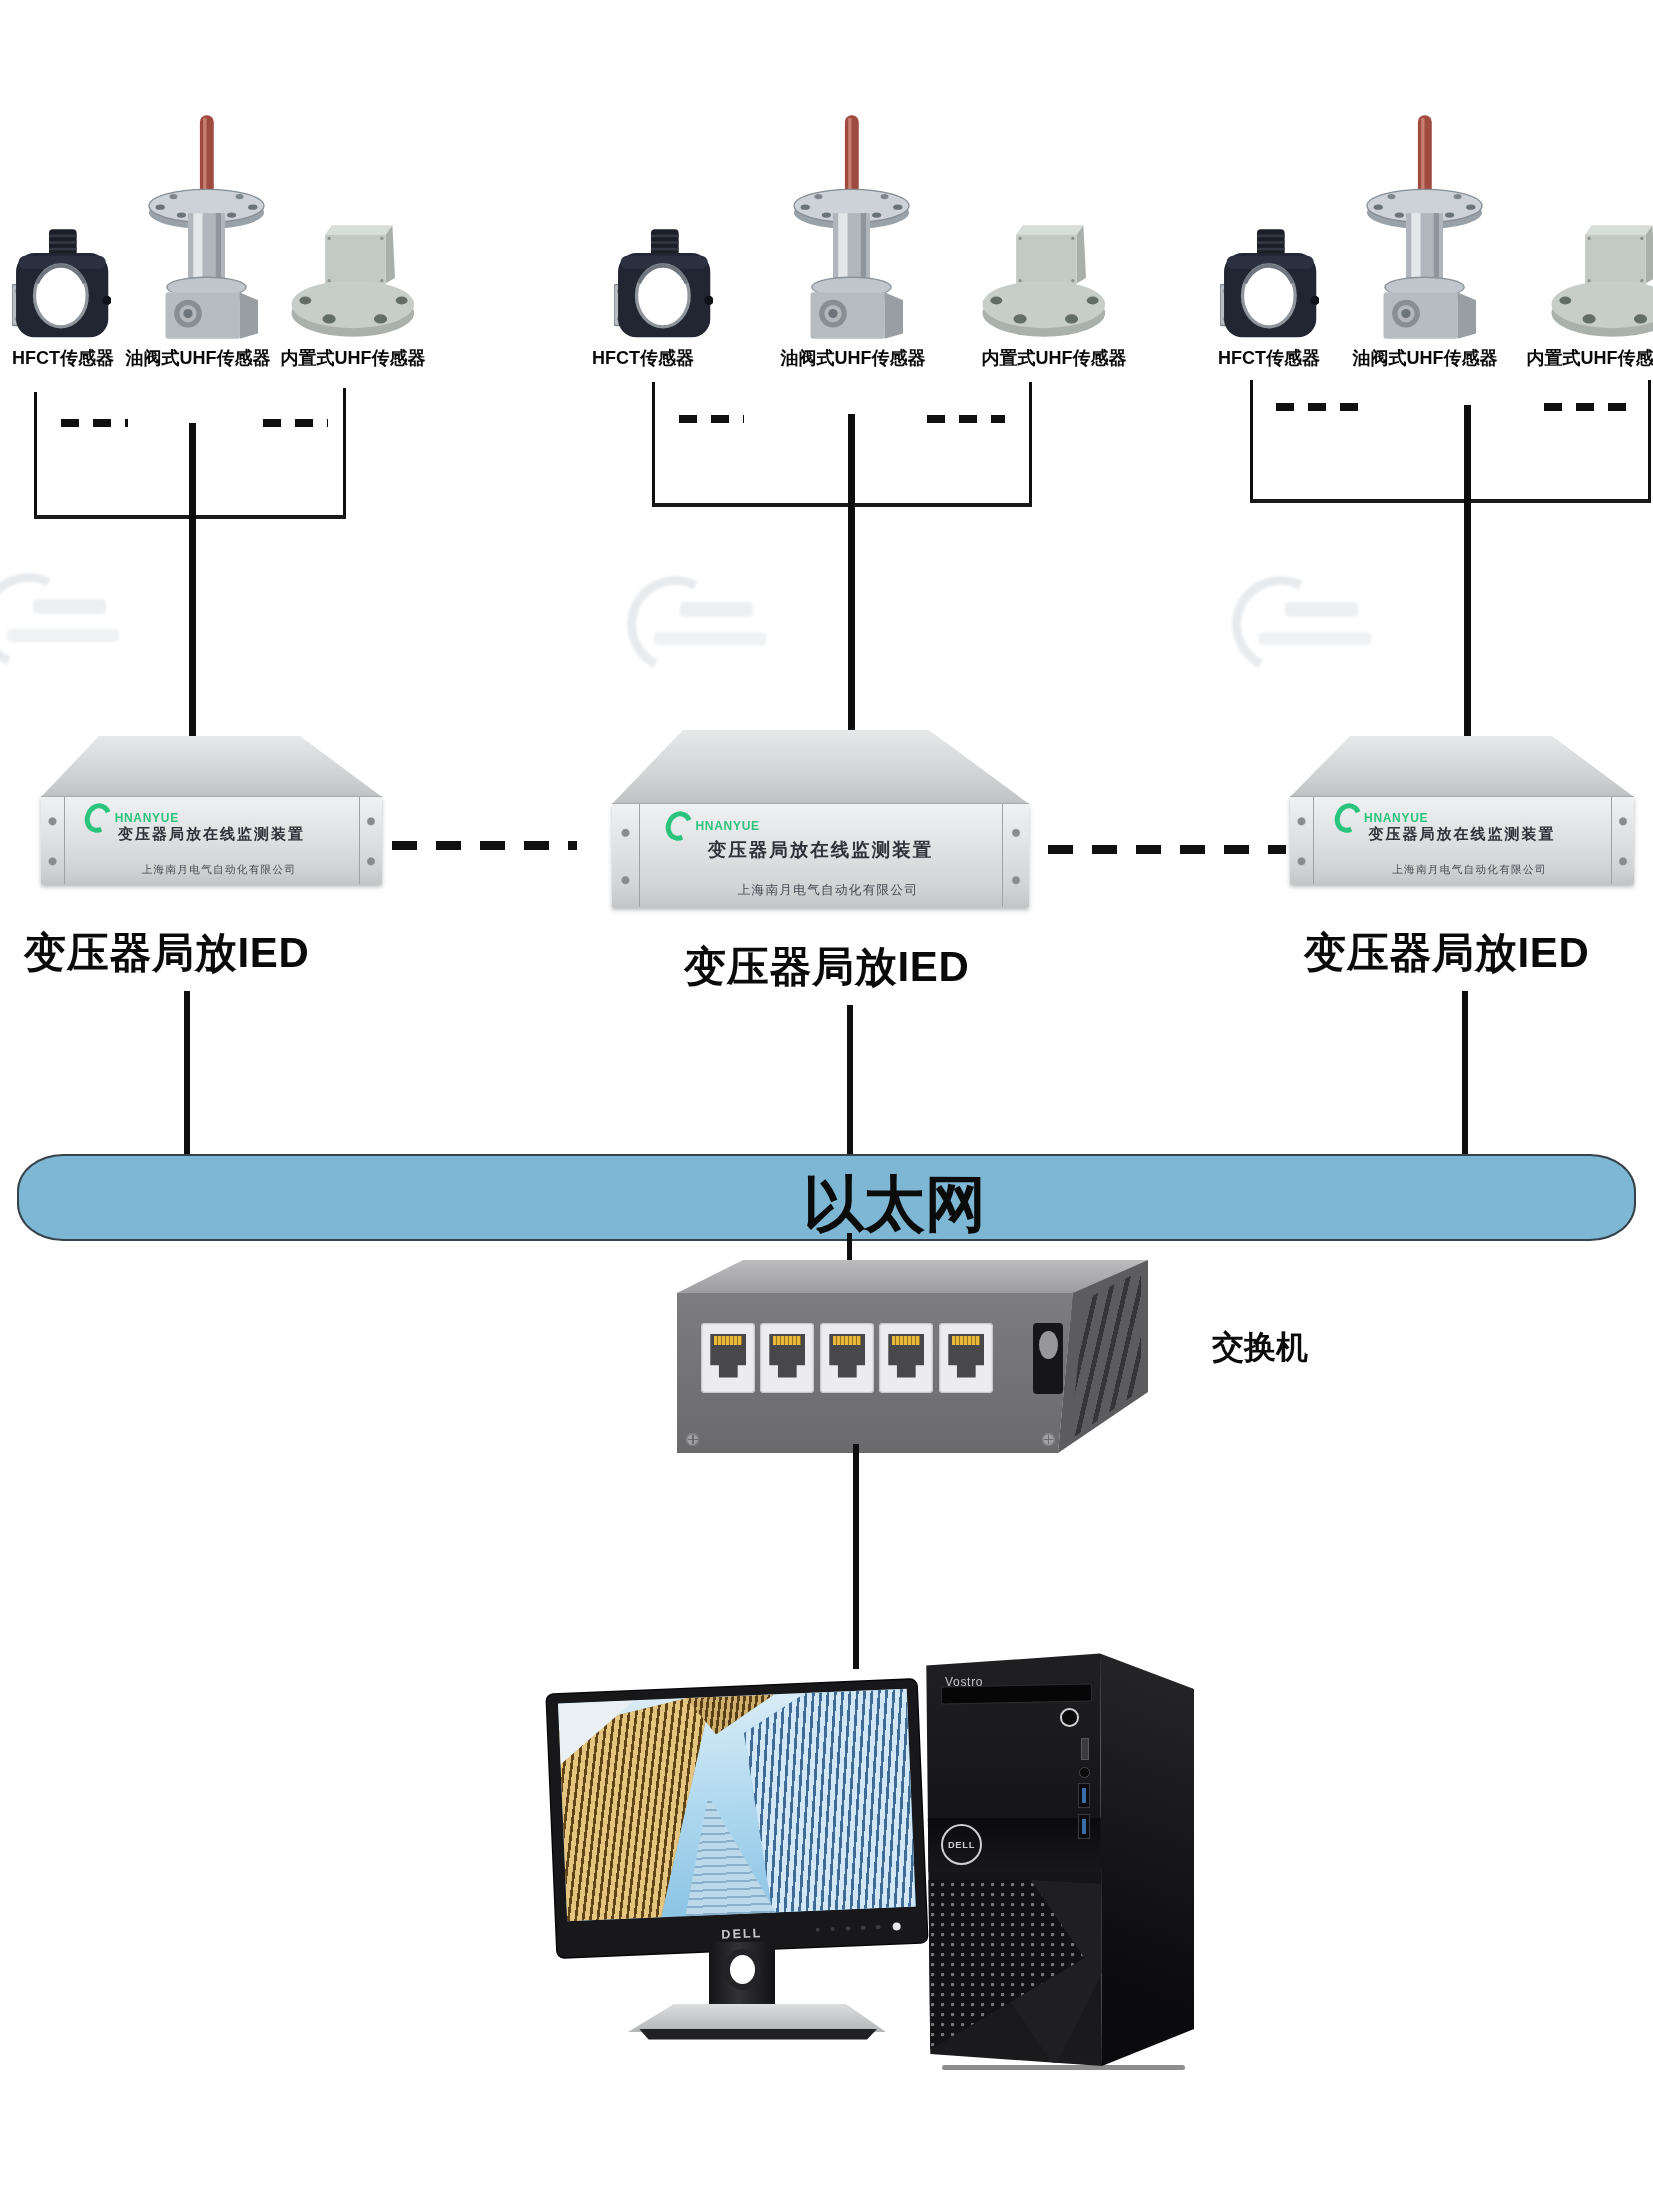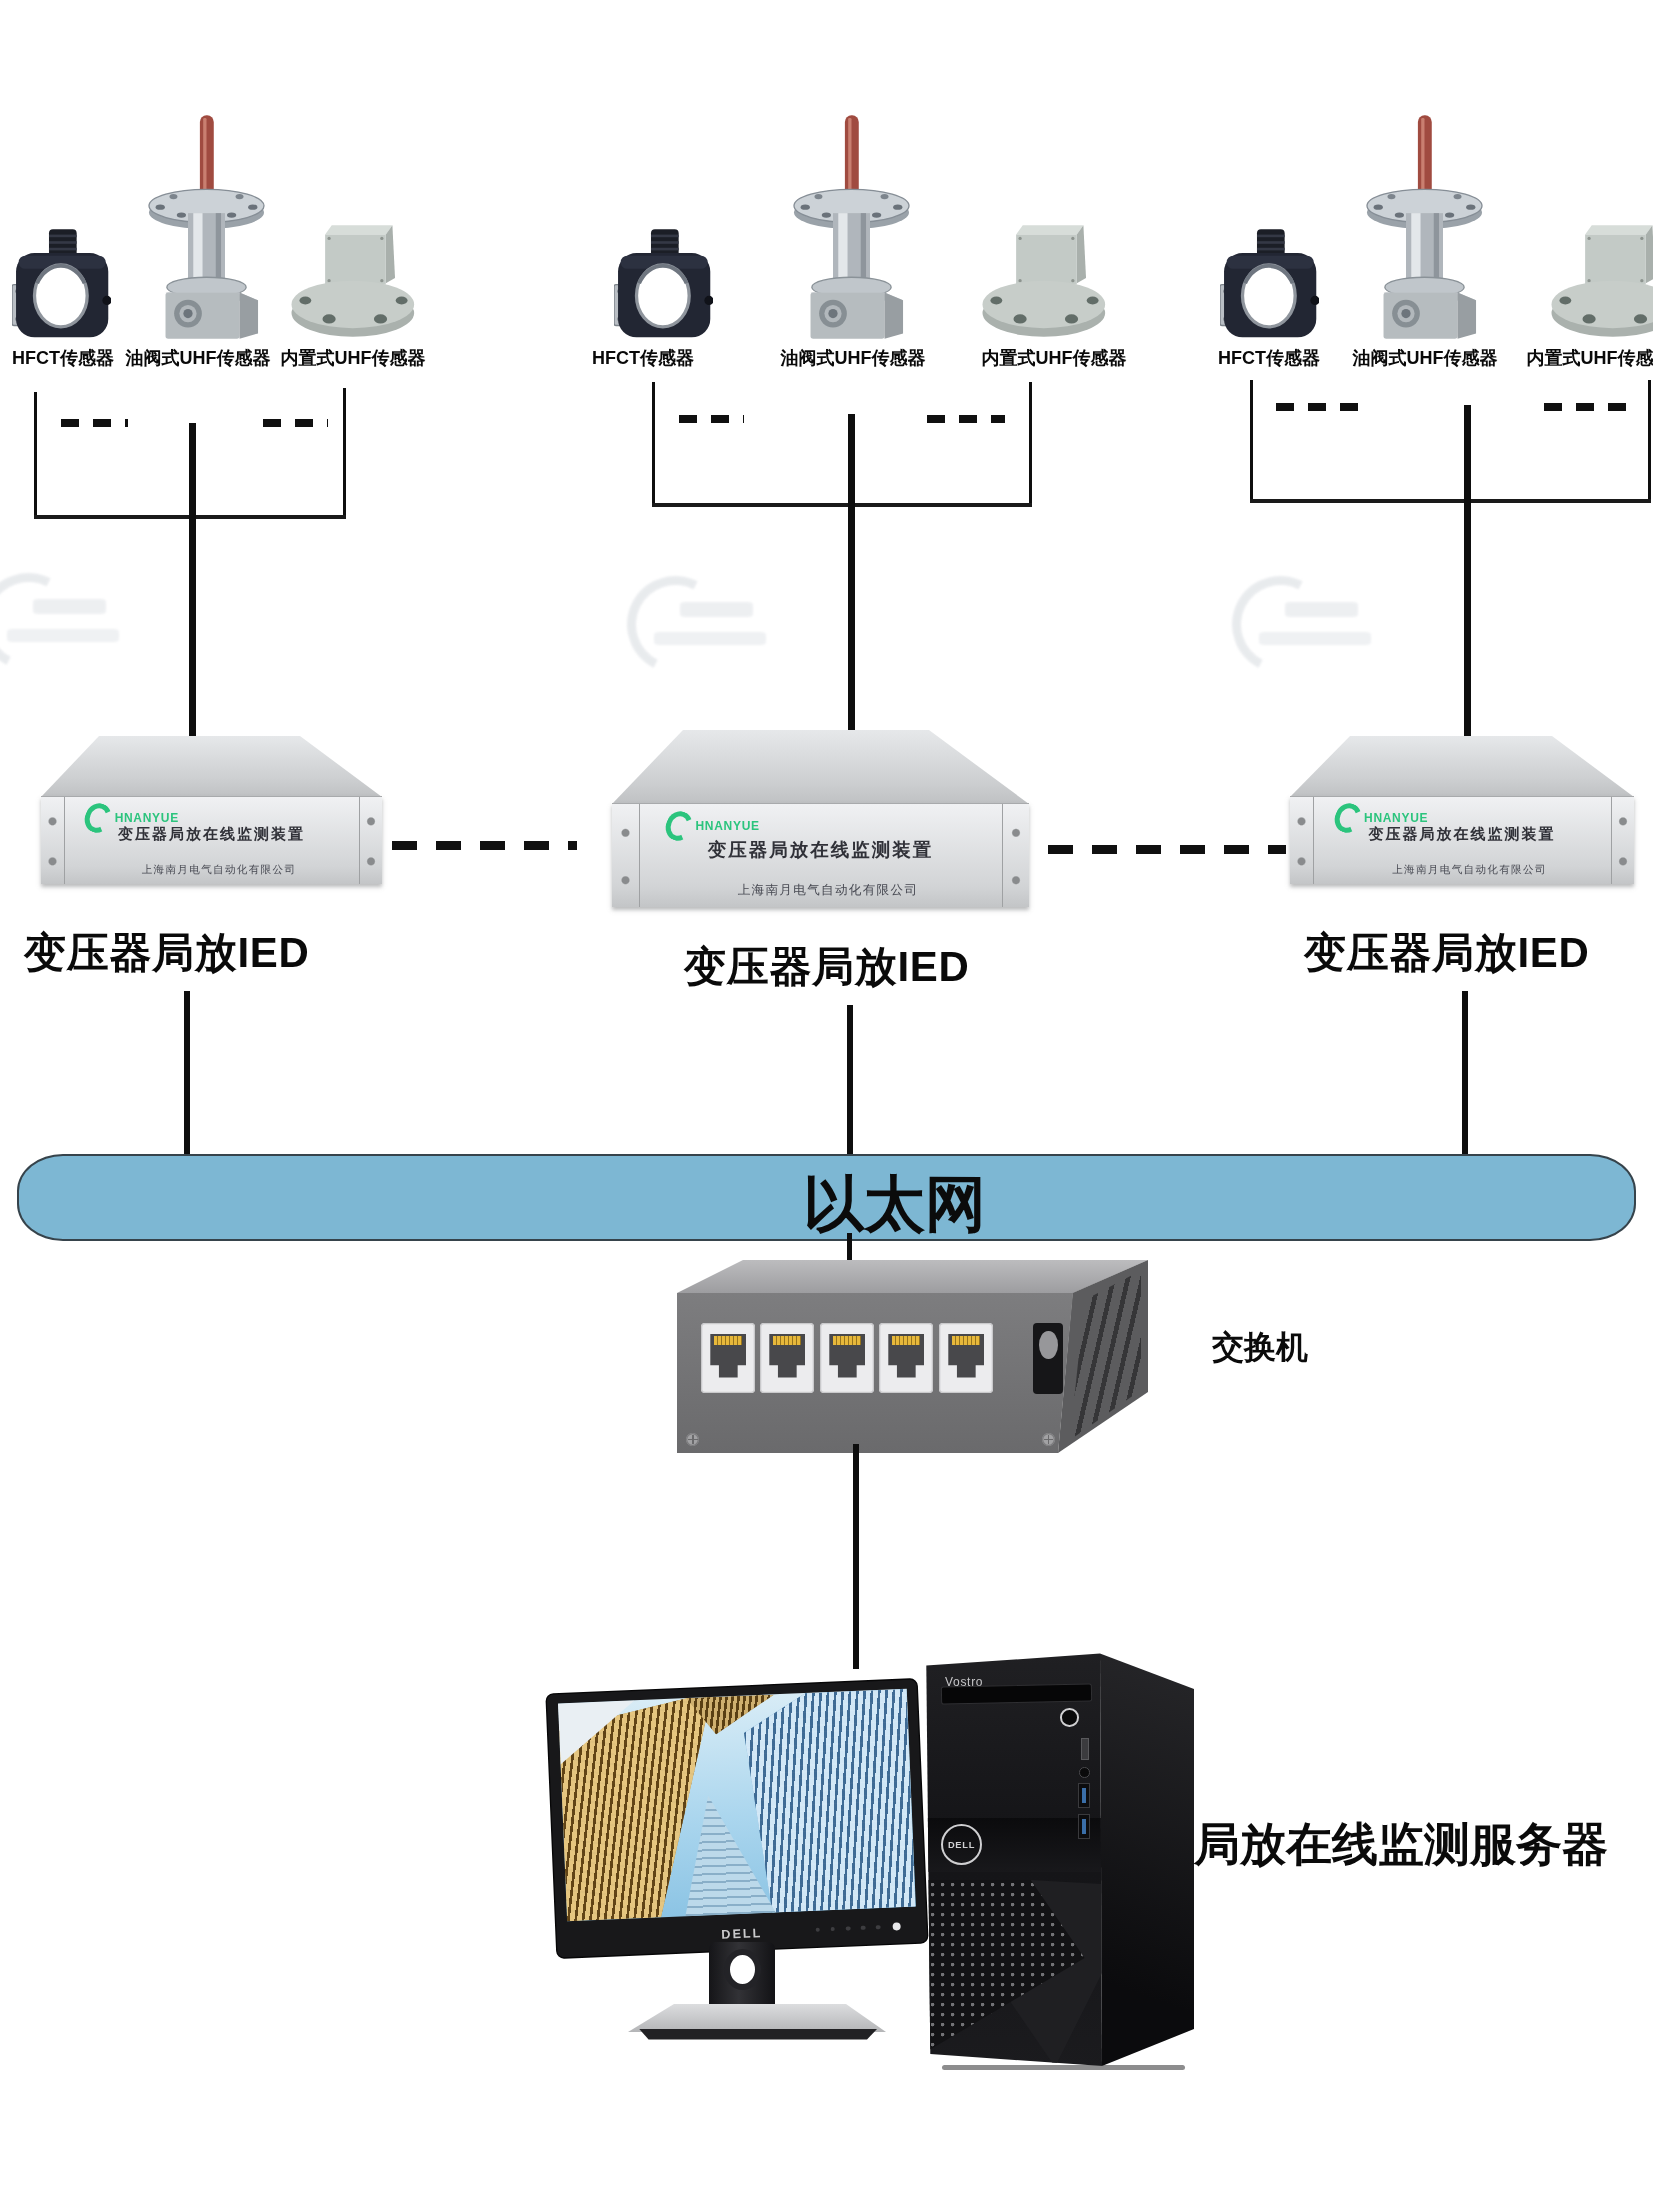--- a/index.html
+++ b/index.html
@@ -348,16 +348,15 @@
           <i></i>
         </div>
       <div class="tw-usb" style="top:163px">
           <i></i>
         </div>
       <div class="tw-ring">DELL</div>
     </div>
   </div>
   <div class="tw-shadow"></div>
 
-  <div class="srv-label">局放在线监测服务器</div>
 
 </div>
 
 
 </body></html>

